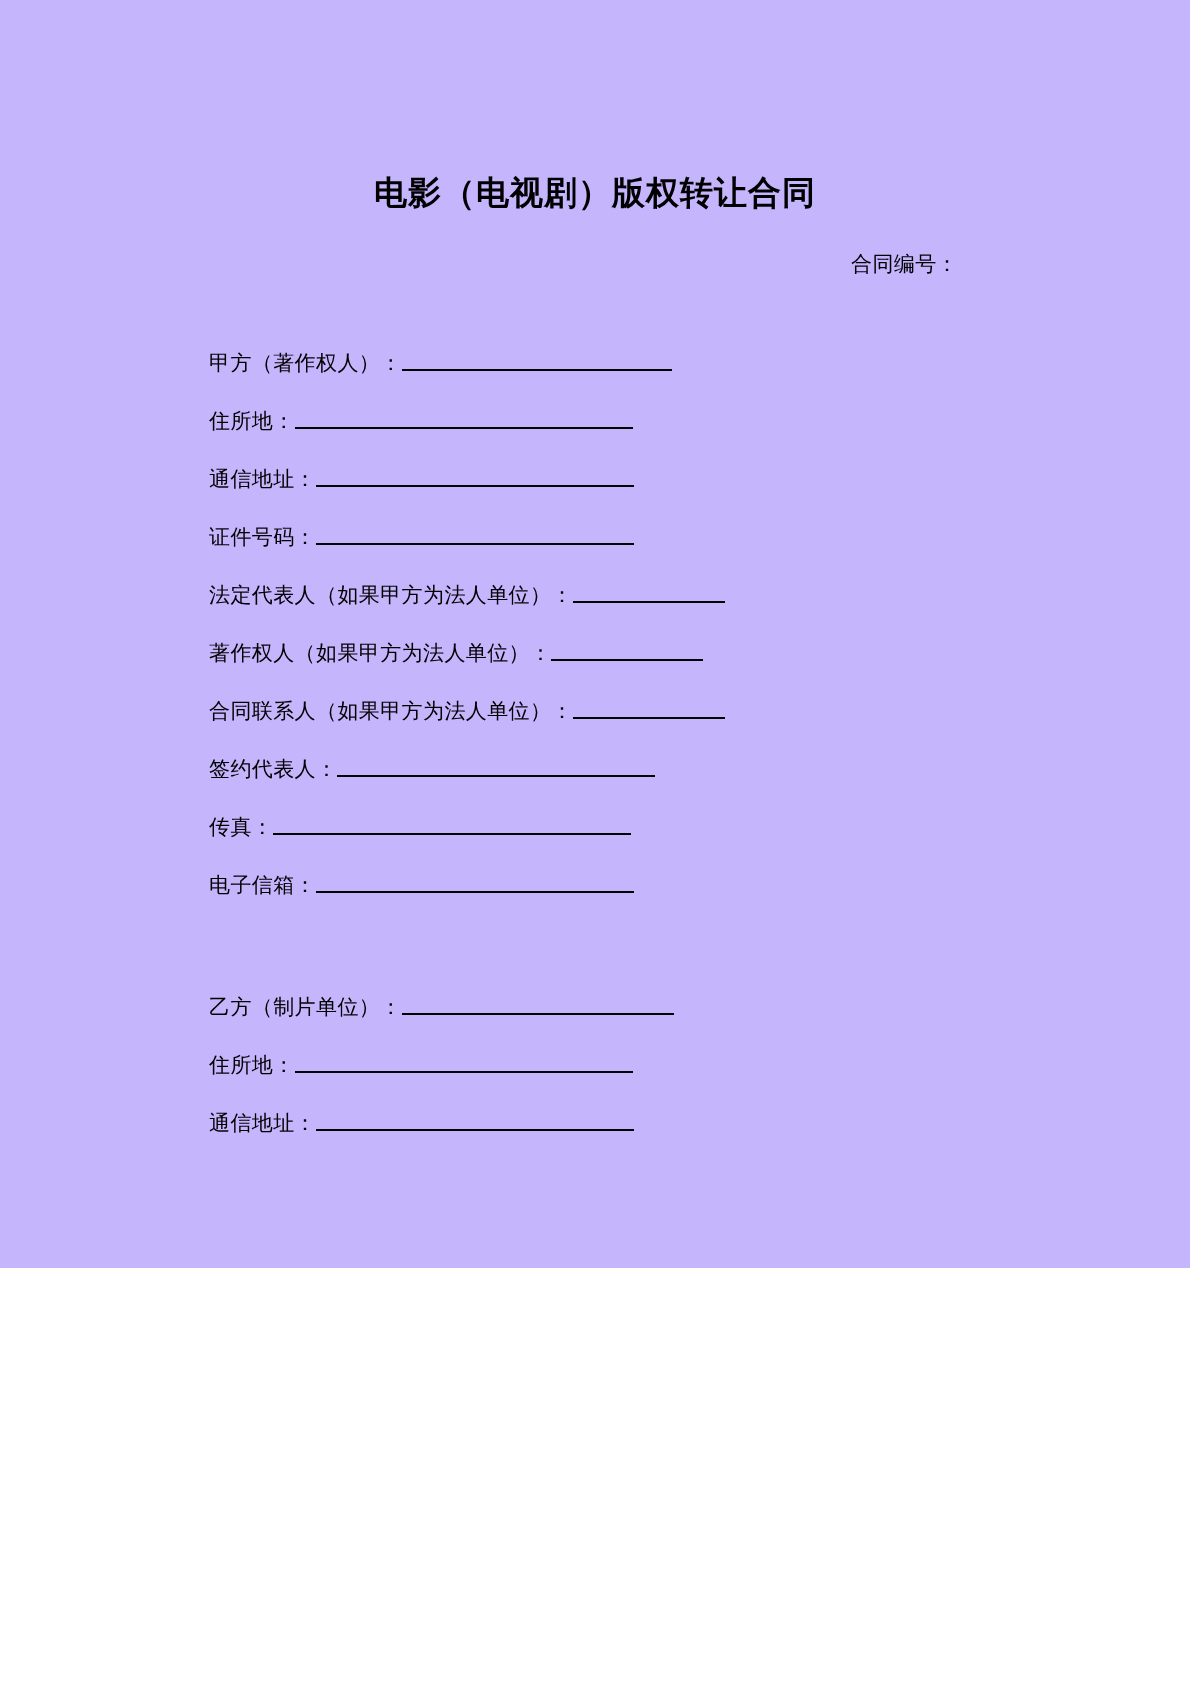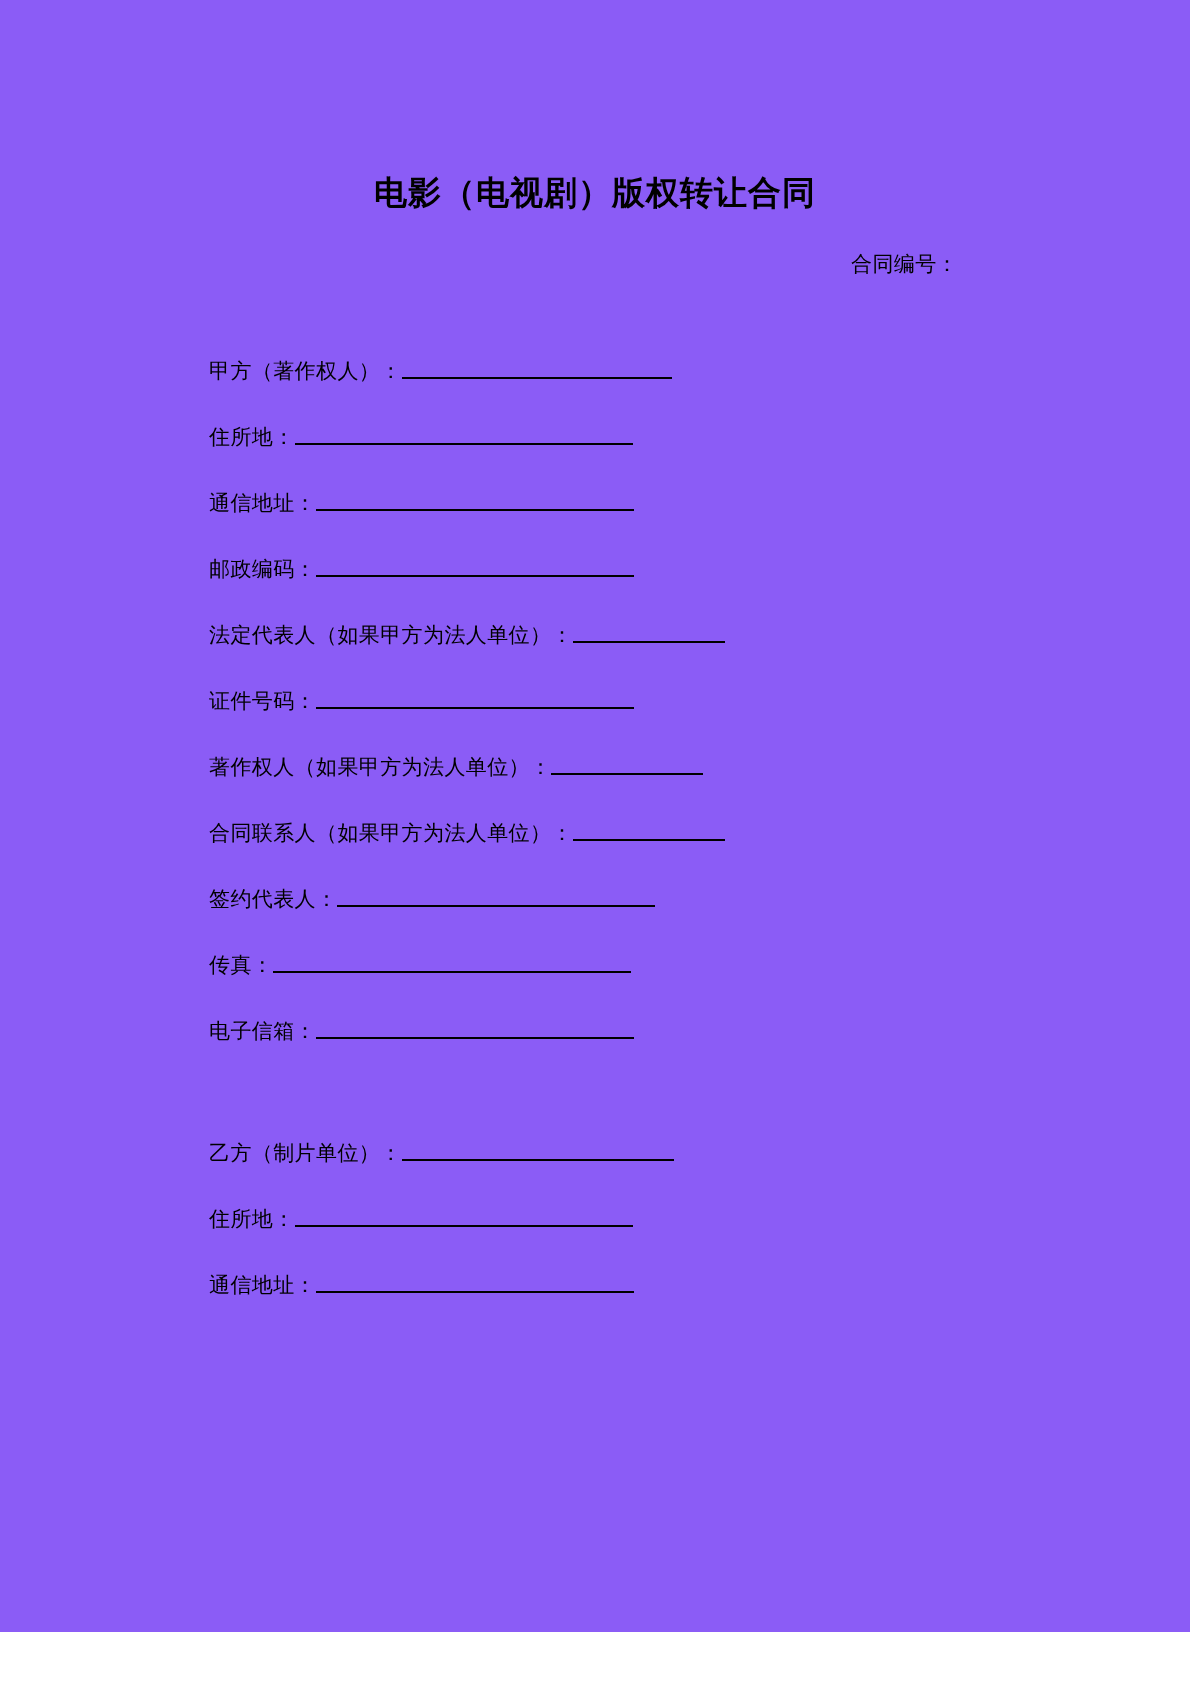--- a/index.html
+++ b/index.html
@@ -9,22 +9,22 @@
   }
   body {
     font-family: "Liberation Sans", "DejaVu Sans", sans-serif;
     color: #000000;
     -webkit-font-smoothing: antialiased;
   }
 
   .page {
     position: relative;
     width: 1190px;
-    height: 1632px;
-    background: #8b5cf6;
+    height: 1268px;
+    background: #c4b5fd;
     margin: 0 auto;
     overflow: hidden;
     box-sizing: border-box;
   }
 
   
   .doc-title {
     position: absolute;
     top: 172px;
     left: 0;
@@ -66,21 +66,20 @@
     left: 209px;
     width: 900px;
   }
 
   .field-row {
     height: 58px;
     font-size: 21px;
     line-height: 30px;
     white-space: nowrap;
     display: block;
-    margin-top: 8px;
   }
   .field-row.spacer-before {
     margin-top: 64px;
   }
 
   .field-label {
     display: inline;
     letter-spacing: 0.4px;
   }
 
@@ -100,23 +99,22 @@
   <div class="doc-title">电影（电视剧）版权转让合同</div>
 
   <div class="contract-no-row">
     <span class="field-label">合同编号：</span><span class="rule"></span>
   </div>
 
   <div class="form-body">
       <div class="field-row"><span class="field-label">甲方（著作权人）：</span><span class="rule" style="width: 270px;"></span></div>
       <div class="field-row"><span class="field-label">住所地：</span><span class="rule" style="width: 338px;"></span></div>
       <div class="field-row"><span class="field-label">通信地址：</span><span class="rule" style="width: 318px;"></span></div>
-      <div class="field-row"><span class="field-label">邮政编码：</span><span class="rule" style="width: 318px;"></span></div>
+      <div class="field-row"><span class="field-label">证件号码：</span><span class="rule" style="width: 318px;"></span></div>
       <div class="field-row"><span class="field-label">法定代表人（如果甲方为法人单位）：</span><span class="rule" style="width: 152px;"></span></div>
-      <div class="field-row"><span class="field-label">证件号码：</span><span class="rule" style="width: 318px;"></span></div>
       <div class="field-row"><span class="field-label">著作权人（如果甲方为法人单位）：</span><span class="rule" style="width: 152px;"></span></div>
       <div class="field-row"><span class="field-label">合同联系人（如果甲方为法人单位）：</span><span class="rule" style="width: 152px;"></span></div>
       <div class="field-row"><span class="field-label">签约代表人：</span><span class="rule" style="width: 318px;"></span></div>
       <div class="field-row"><span class="field-label">传真：</span><span class="rule" style="width: 358px;"></span></div>
       <div class="field-row"><span class="field-label">电子信箱：</span><span class="rule" style="width: 318px;"></span></div>
       <div class="field-row spacer-before"><span class="field-label">乙方（制片单位）：</span><span class="rule" style="width: 272px;"></span></div>
       <div class="field-row"><span class="field-label">住所地：</span><span class="rule" style="width: 338px;"></span></div>
       <div class="field-row"><span class="field-label">通信地址：</span><span class="rule" style="width: 318px;"></span></div>
     </div>
 

